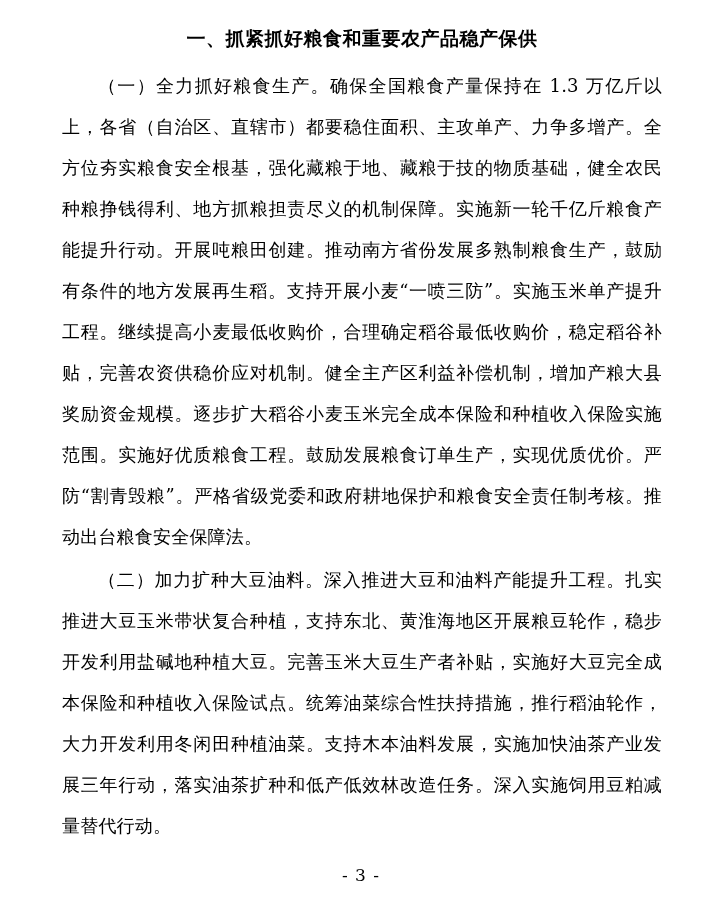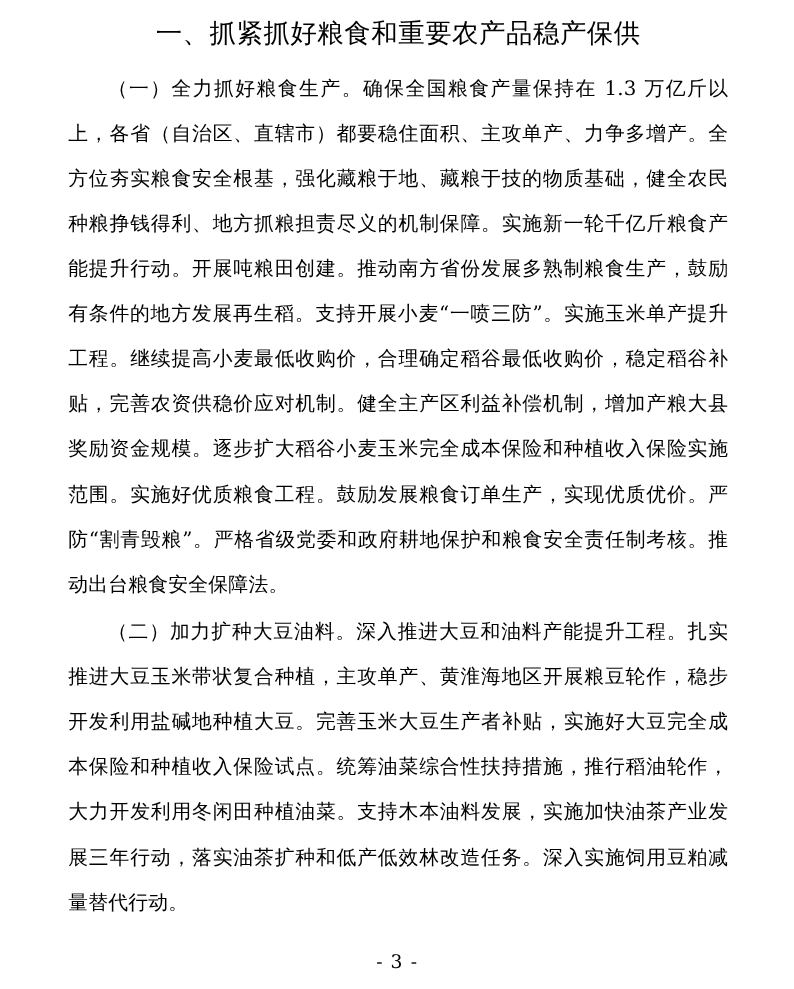--- a/index.html
+++ b/index.html
@@ -16,26 +16,26 @@
     overflow: hidden;
   }
   .page {
     width: 722px;
     height: 899px;
     box-sizing: border-box;
     padding: 8px 60px 0 62px;
     position: relative;
   }
   .doc-heading {
-    font-size: 24px;
-    font-weight: normal;
+    font-size: 19px;
+    font-weight: bold;
     text-align: center;
     letter-spacing: 0.5px;
     line-height: 1.5;
-    margin: 4px 0 12px 0;
+    margin: 16px 0 12px 0;
   }
   .para {
     font-size: 18px;
     line-height: 41px;
     text-align: justify;
     text-justify: inter-ideograph;
     text-indent: 2em;
     margin: 0 0 0 0;
     letter-spacing: 0.2px;
   }
@@ -55,17 +55,17 @@
 </style>
 </head>
 <body>
 
 <div class="page">
 
   <h1 class="doc-heading">一、抓紧抓好粮食和重要农产品稳产保供</h1>
 
   <p class="para">（一）全力抓好粮食生产。确保全国粮食产量保持在 1.3 万亿斤以上，各省（自治区、直辖市）都要稳住面积、主攻单产、力争多增产。全方位夯实粮食安全根基，强化藏粮于地、藏粮于技的物质基础，健全农民种粮挣钱得利、地方抓粮担责尽义的机制保障。实施新一轮千亿斤粮食产能提升行动。开展吨粮田创建。推动南方省份发展多熟制粮食生产，鼓励有条件的地方发展再生稻。支持开展小麦“一喷三防”。实施玉米单产提升工程。继续提高小麦最低收购价，合理确定稻谷最低收购价，稳定稻谷补贴，完善农资供稳价应对机制。健全主产区利益补偿机制，增加产粮大县奖励资金规模。逐步扩大稻谷小麦玉米完全成本保险和种植收入保险实施范围。实施好优质粮食工程。鼓励发展粮食订单生产，实现优质优价。严防“割青毁粮”。严格省级党委和政府耕地保护和粮食安全责任制考核。推动出台粮食安全保障法。</p>
 
-  <p class="para">（二）加力扩种大豆油料。深入推进大豆和油料产能提升工程。扎实推进大豆玉米带状复合种植，主攻单产、黄淮海地区开展粮豆轮作，稳步开发利用盐碱地种植大豆。完善玉米大豆生产者补贴，实施好大豆完全成本保险和种植收入保险试点。统筹油菜综合性扶持措施，推行稻油轮作，大力开发利用冬闲田种植油菜。支持木本油料发展，实施加快油茶产业发展三年行动，落实油茶扩种和低产低效林改造任务。深入实施饲用豆粕减量替代行动。</p>
+  <p class="para">（二）加力扩种大豆油料。深入推进大豆和油料产能提升工程。扎实推进大豆玉米带状复合种植，支持东北、黄淮海地区开展粮豆轮作，稳步开发利用盐碱地种植大豆。完善玉米大豆生产者补贴，实施好大豆完全成本保险和种植收入保险试点。统筹油菜综合性扶持措施，推行稻油轮作，大力开发利用冬闲田种植油菜。支持木本油料发展，实施加快油茶产业发展三年行动，落实油茶扩种和低产低效林改造任务。深入实施饲用豆粕减量替代行动。</p>
 
   <div class="page-number">- 3 -</div>
 
 </div>
 
 </body></html>

